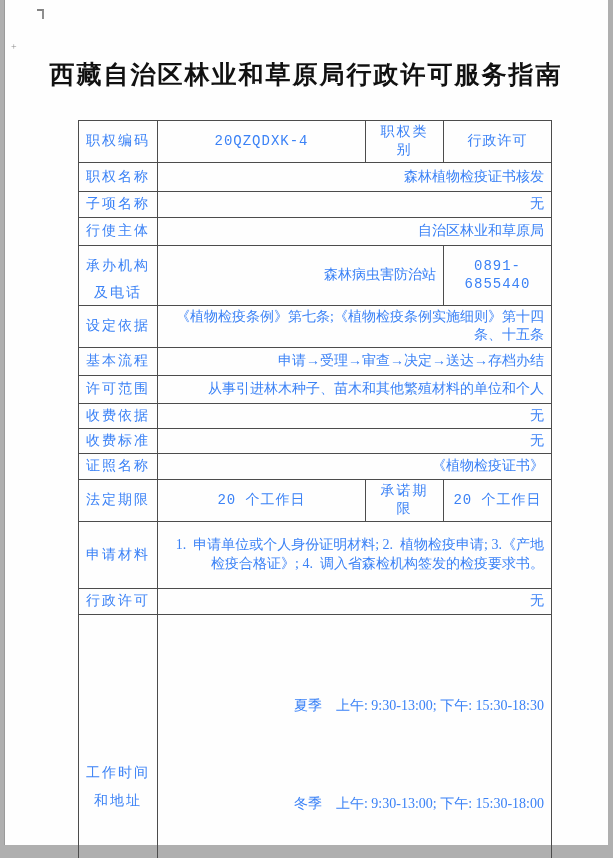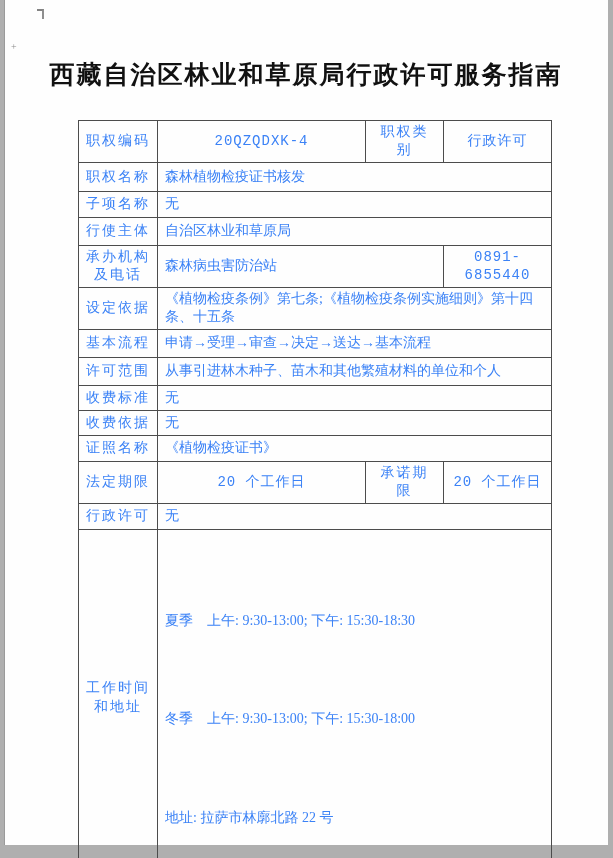--- a/index.html
+++ b/index.html
@@ -35,23 +35,23 @@
   table.guide td{
     border:1px solid #4c4c4c;
     font-size:14px;line-height:1.32;
     padding:2px 7px;
     color:#3b82f6;
     overflow:hidden;
   }
   td.lab{
     text-align:center;letter-spacing:2px;padding:2px 1px;
   }
-  td.val{text-align:left;padding-left:9px;white-space:pre-wrap;}
+  td.val{text-align:right;padding-left:9px;white-space:pre-wrap;}
   td.center{text-align:center;letter-spacing:1px;white-space:normal;font-family:Liberation Mono, monospace;}
-  .lline{display:block;text-align:center;}
+  .lline{display:block;text-align:center;margin-top:9px;}
   .vline{display:block;white-space:pre-wrap;margin-top:43px;}
 </style>
 </head>
 <body>
 
 <div class="page">
 
   <div class="scan-mark-1"></div>
   <div class="scan-mark-2">+</div>
 
@@ -90,43 +90,47 @@
         </td>
         <td class="val" colspan="2">森林病虫害防治站</td>
         <td class="val center">0891-6855440</td>
       </tr>
       <tr style="height:37px">
         <td class="lab">设定依据</td>
         <td class="val" colspan="3">《植物检疫条例》第七条;《植物检疫条例实施细则》第十四条、十五条</td>
       </tr>
       <tr style="height:28px">
         <td class="lab">基本流程</td>
-        <td class="val" colspan="3">申请→受理→审查→决定→送达→基本流程</td>
+        <td class="val" colspan="3">申请→受理→审查→决定→送达→存档办结</td>
       </tr>
       <tr style="height:28px">
         <td class="lab">许可范围</td>
         <td class="val" colspan="3">从事引进林木种子、苗木和其他繁殖材料的单位和个人</td>
       </tr>
       <tr style="height:25px">
-        <td class="lab">收费标准</td>
+        <td class="lab">收费依据</td>
         <td class="val" colspan="3">无</td>
       </tr>
       <tr style="height:25px">
-        <td class="lab">收费依据</td>
+        <td class="lab">收费标准</td>
         <td class="val" colspan="3">无</td>
       </tr>
       <tr style="height:26px">
         <td class="lab">证照名称</td>
         <td class="val" colspan="3">《植物检疫证书》</td>
       </tr>
       <tr style="height:30px">
         <td class="lab">法定期限</td>
         <td class="val center">20 个工作日</td>
         <td class="lab">承诺期限</td>
         <td class="val center">20 个工作日</td>
+      </tr>
+      <tr style="height:67px">
+        <td class="lab">申请材料</td>
+        <td class="val" colspan="3">1.  申请单位或个人身份证明材料; 2.  植物检疫申请; 3.《产地检疫合格证》; 4.  调入省森检机构签发的检疫要求书。</td>
       </tr>
       <tr style="height:26px">
         <td class="lab">行政许可</td>
         <td class="val" colspan="3">无</td>
       </tr>
       <tr style="height:50px">
         <td class="lab">
           <span class="lline">工作时间</span>
           <span class="lline">和地址</span>
         </td>

